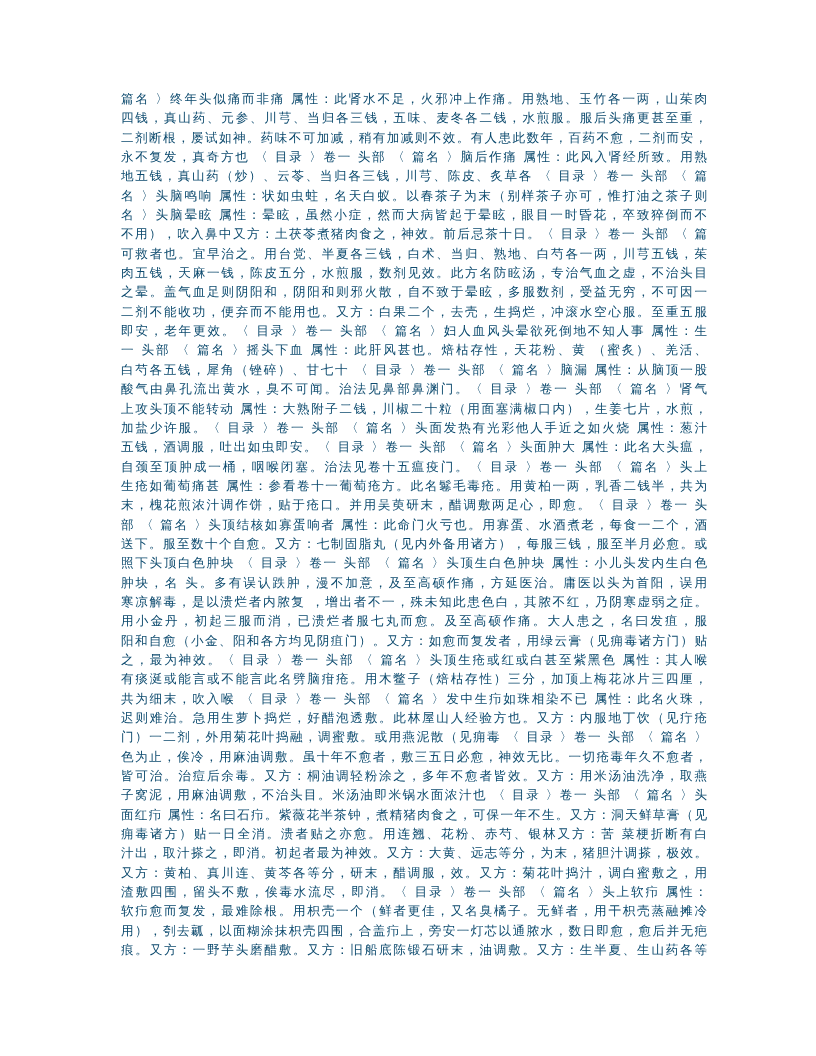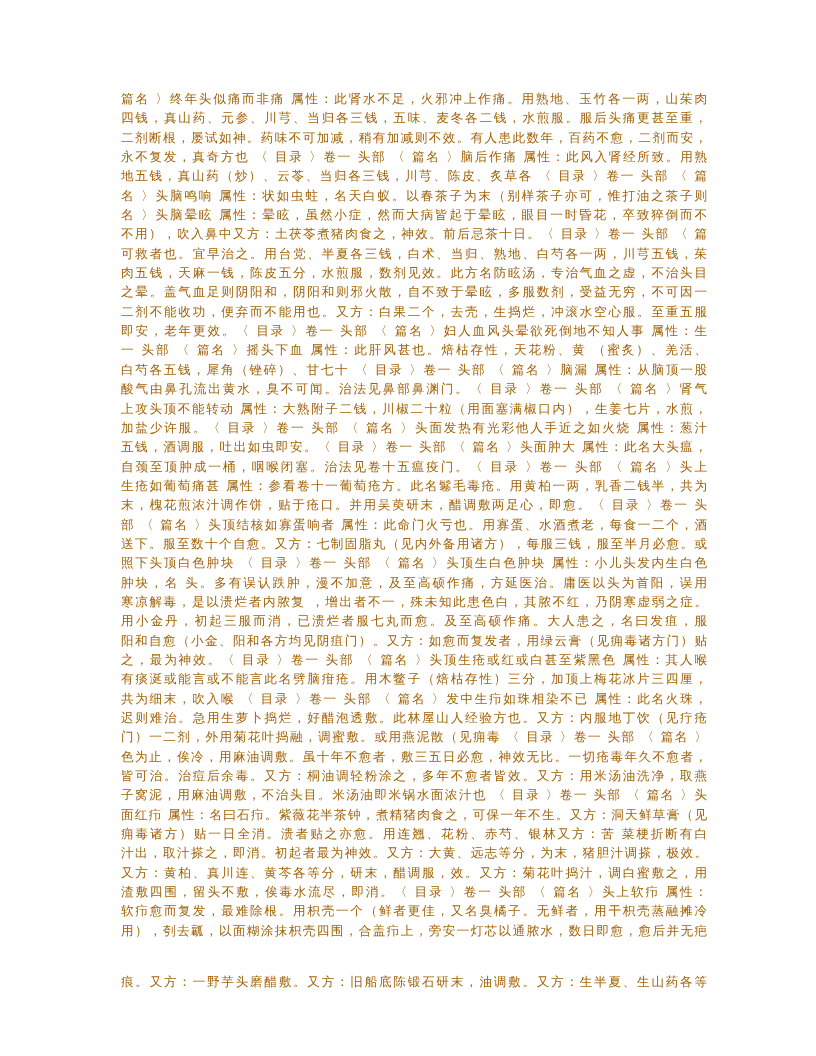--- a/index.html
+++ b/index.html
@@ -10,27 +10,27 @@
   }
   .text-block {
     position: absolute; left: 121px; top: 89px; width: 586px;
   }
   .line {
     display: block;
     height: 19.35px;
     line-height: 19.35px;
     font-family: "DejaVu Sans", "Liberation Sans", sans-serif;
     font-size: 12.6px;
-    color: #a16207;
+    color: #0c4a6e;
     white-space: nowrap;
     text-align: justify;
     text-align-last: justify;
     overflow: hidden;
   }
-  .line.last { text-align-last: justify; margin-top: 32px; }
+  .line.last { text-align-last: justify; }
 </style>
 </head>
 <body>
 
 <div class="page">
   <div class="text-block">
     <span class="line">篇名 〉终年头似痛而非痛  属性：此肾水不足，火邪冲上作痛。用熟地、玉竹各一两，山茱肉</span>
     <span class="line">四钱，真山药、元参、川芎、当归各三钱，五味、麦冬各二钱，水煎服。服后头痛更甚至重，</span>
     <span class="line">二剂断根，屡试如神。药味不可加减，稍有加减则不效。有人患此数年，百药不愈，二剂而安，</span>
     <span class="line">永不复发，真奇方也 〈 目录 〉卷一   头部 〈 篇名 〉脑后作痛  属性：此风入肾经所致。用熟</span>

